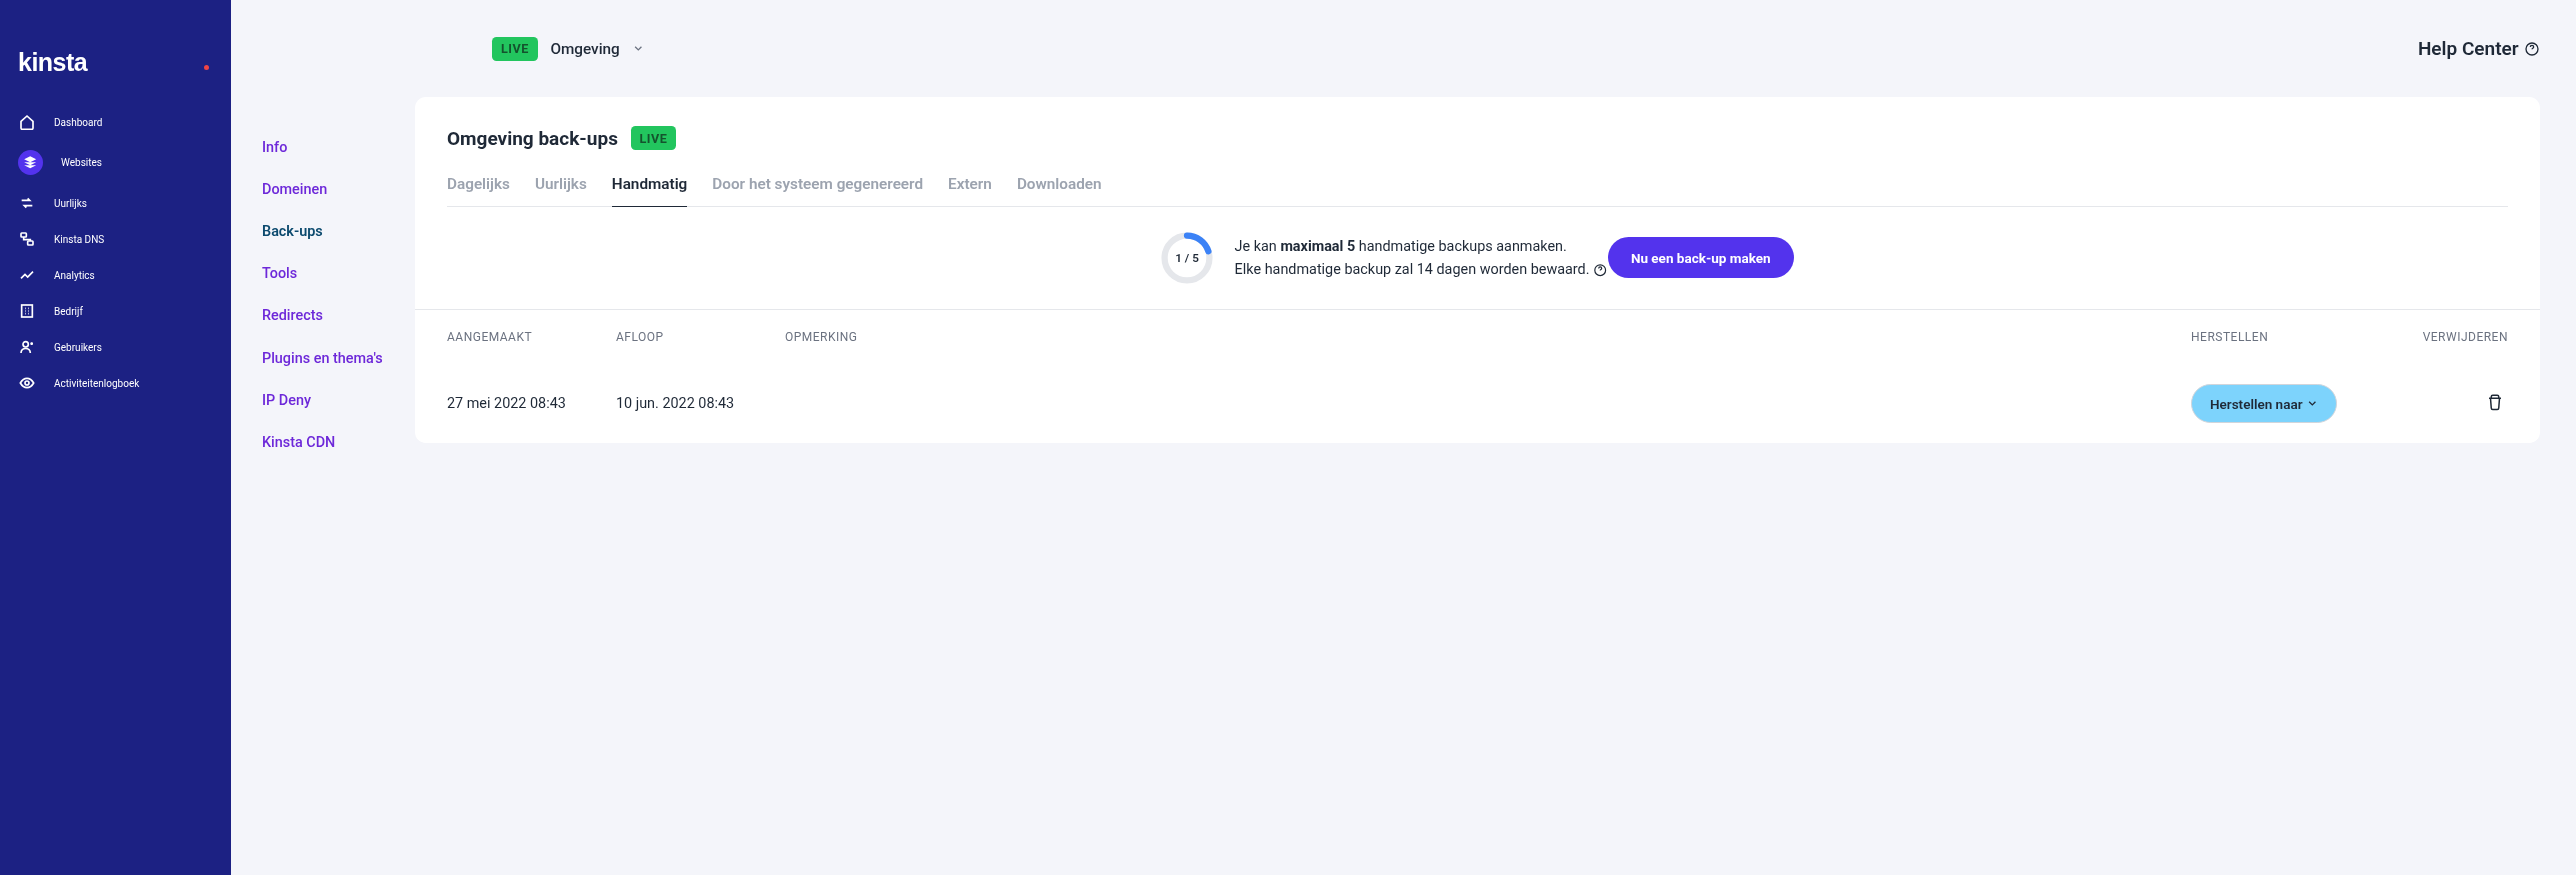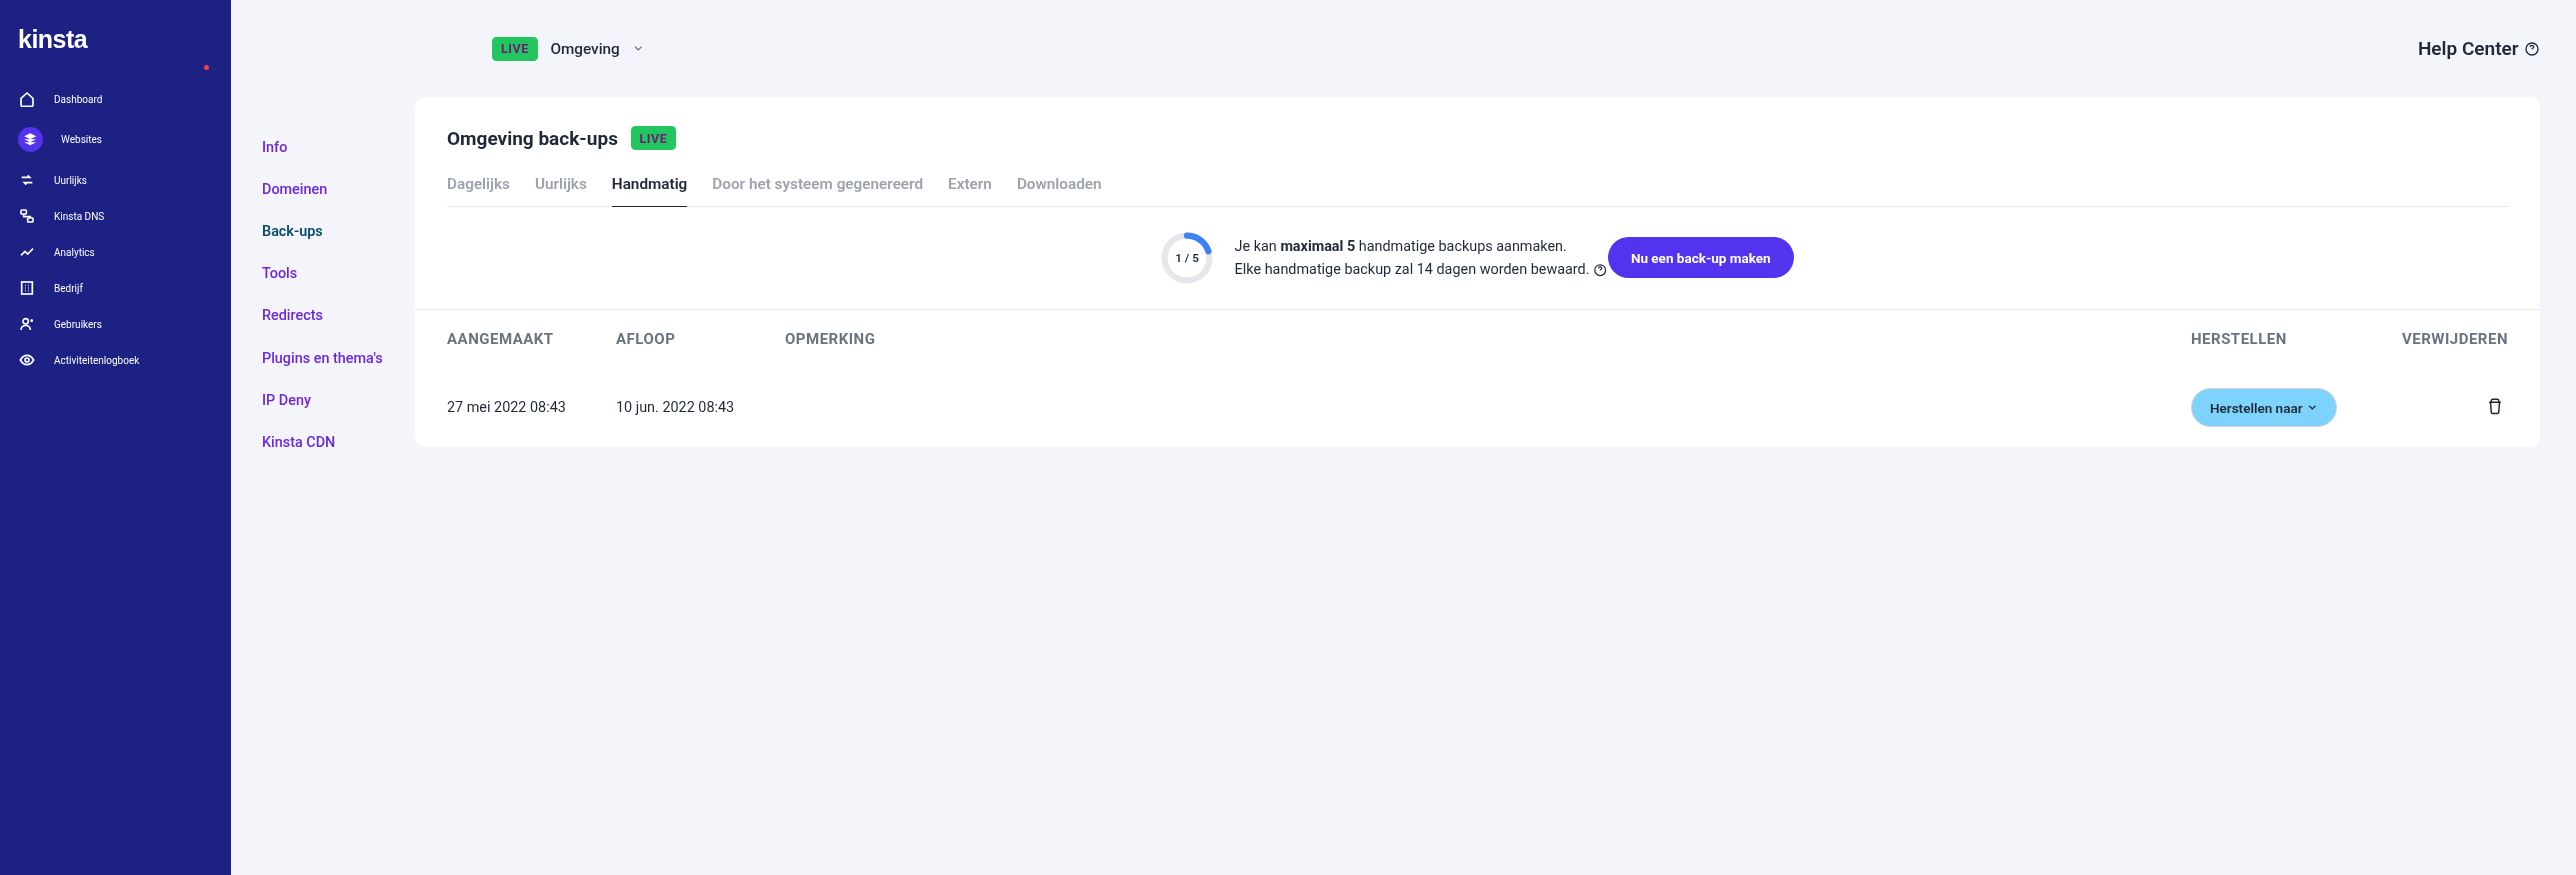--- a/index.html
+++ b/index.html
@@ -22,20 +22,21 @@
       color: #fff;
       padding: 18px 0;
       flex-shrink: 0;
       position: relative;
     }
     
     .logo {
       padding: 7.2px 18px 27px 18px;
       display: flex;
       align-items: flex-end;
+      margin-top: 23px;
     }
     
     .logo-text {
       font-size: 25px;
       font-weight: 900;
       letter-spacing: -0.5px;
       color: #fff;
       text-transform: lowercase;
       font-family: Arial, sans-serif;
     }
@@ -119,21 +120,21 @@
     
     .env-selector {
       display: flex;
       align-items: center;
       gap: 12.6px;
       cursor: pointer;
     }
     
     .live-badge {
       background: #22c55e;
-      color: #701a75;
+      color: #14532d;
       font-weight: 700;
       font-size: 12.6px;
       padding: 4.5px 9px;
       border-radius: 4.5px;
       letter-spacing: 0.5px;
     }
     
     .env-label {
       font-size: 15.3px;
       font-weight: 500;
@@ -245,22 +246,22 @@
       padding: 12.6px 23.4px;
       border-radius: 27px;
       font-weight: 700;
       font-size: 13.5px;
       cursor: pointer;
     }
     
     .table-header {
       display: flex;
       padding: 20px 32px;
-      font-size: 15px;
-      font-weight: 700;
+      font-size: 12px;
+      font-weight: 400;
       color: #6b7280;
       letter-spacing: 0.5px;
       text-transform: uppercase;
     }
     
     .table-row {
       display: flex;
       padding: 20px 32px;
       align-items: center;
       font-size: 14.4px;

